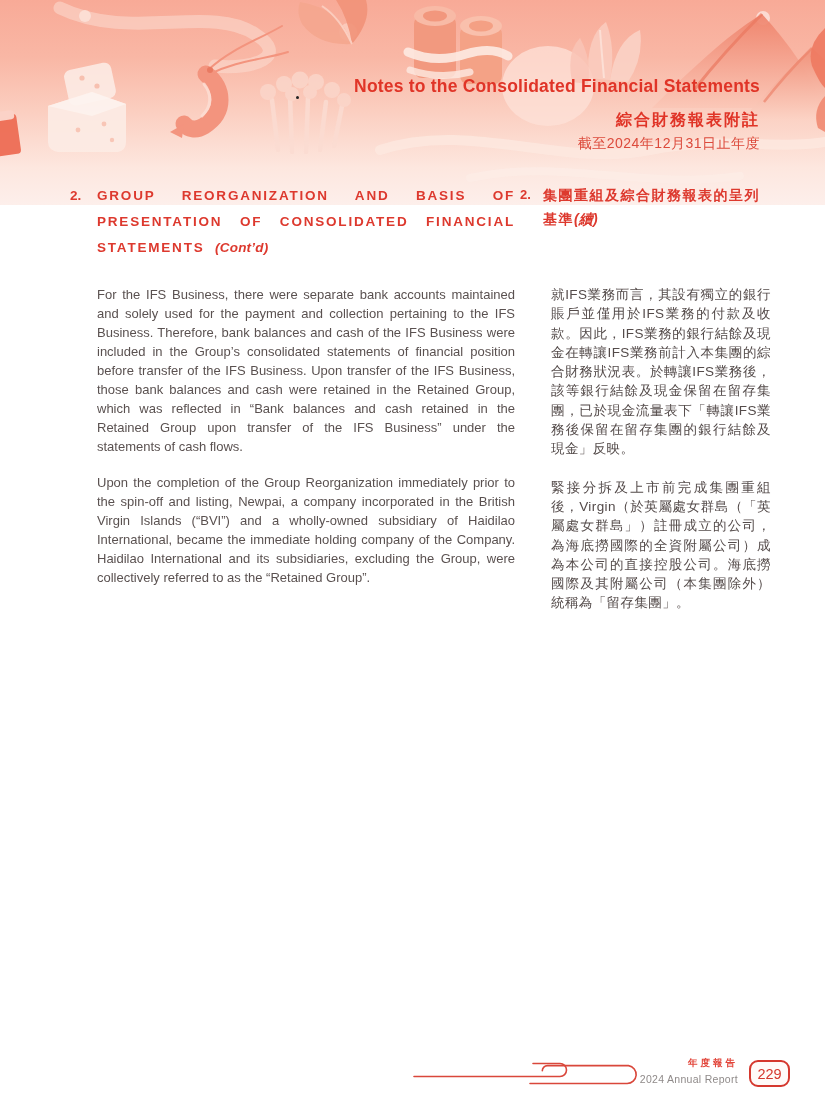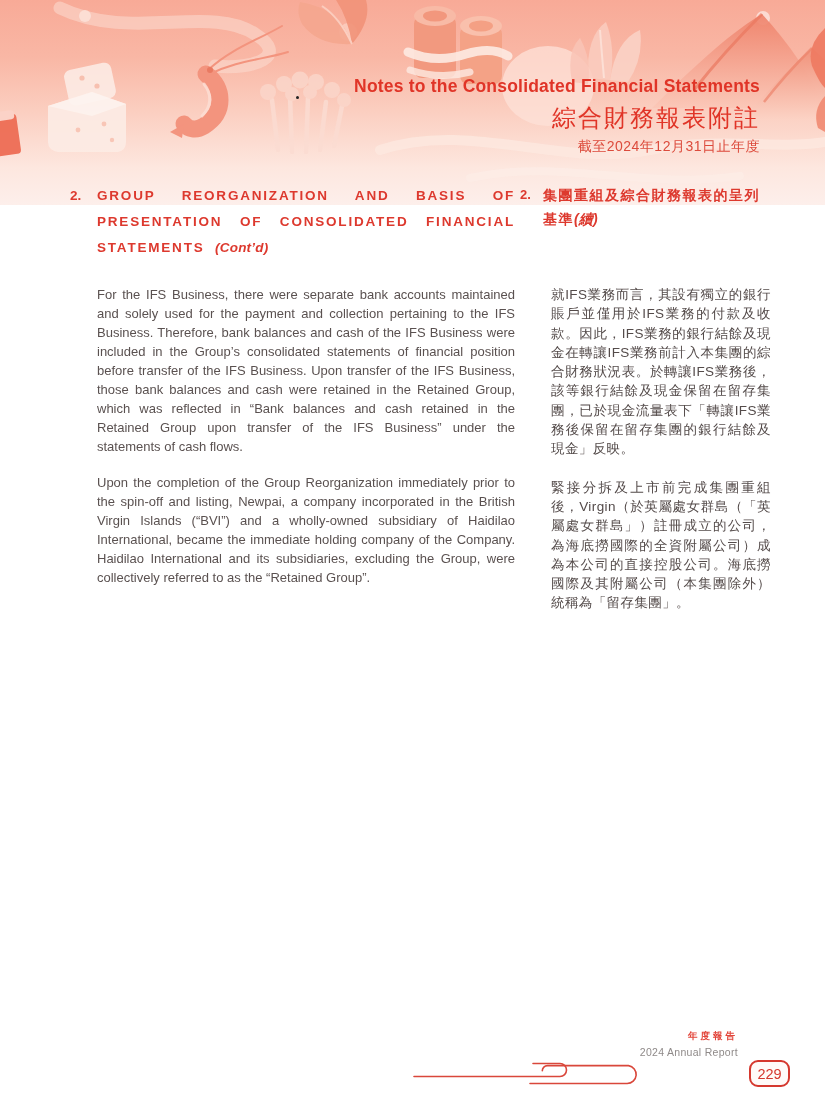--- a/index.html
+++ b/index.html
@@ -33,23 +33,23 @@
     text-align: right;
   }
   .title-en {
     color: #e03427;
     font-size: 17.5px;
     font-weight: bold;
     letter-spacing: 0.2px;
   }
   .title-zh {
     color: #e03427;
-    font-size: 24px;
-    font-weight: normal;
-    margin-top: 5px;
+    font-size: 16px;
+    font-weight: bold;
+    margin-top: 13px;
     letter-spacing: 2px;
   }
   .period-en {
     color: #dc4b3c;
     font-size: 10.5px;
     margin-top: 7px;
   }
   .period-zh {
     color: #dc4b3c;
     font-size: 14px;
@@ -124,21 +124,21 @@
   }
 
   
   .footer-swirl {
     position: absolute;
     left: 413px; top: 1056px;
     width: 252px; height: 34px;
   }
   .footer-report {
     position: absolute;
-    right: 87px; top: 1030px;
+    right: 87px; top: 1057px;
     text-align: right;
   }
   .report-zh {
     color: #e2453a;
     font-size: 9.5px;
     letter-spacing: 3px;
     font-weight: bold;
   }
   .report-en {
     color: #8f8a89;

